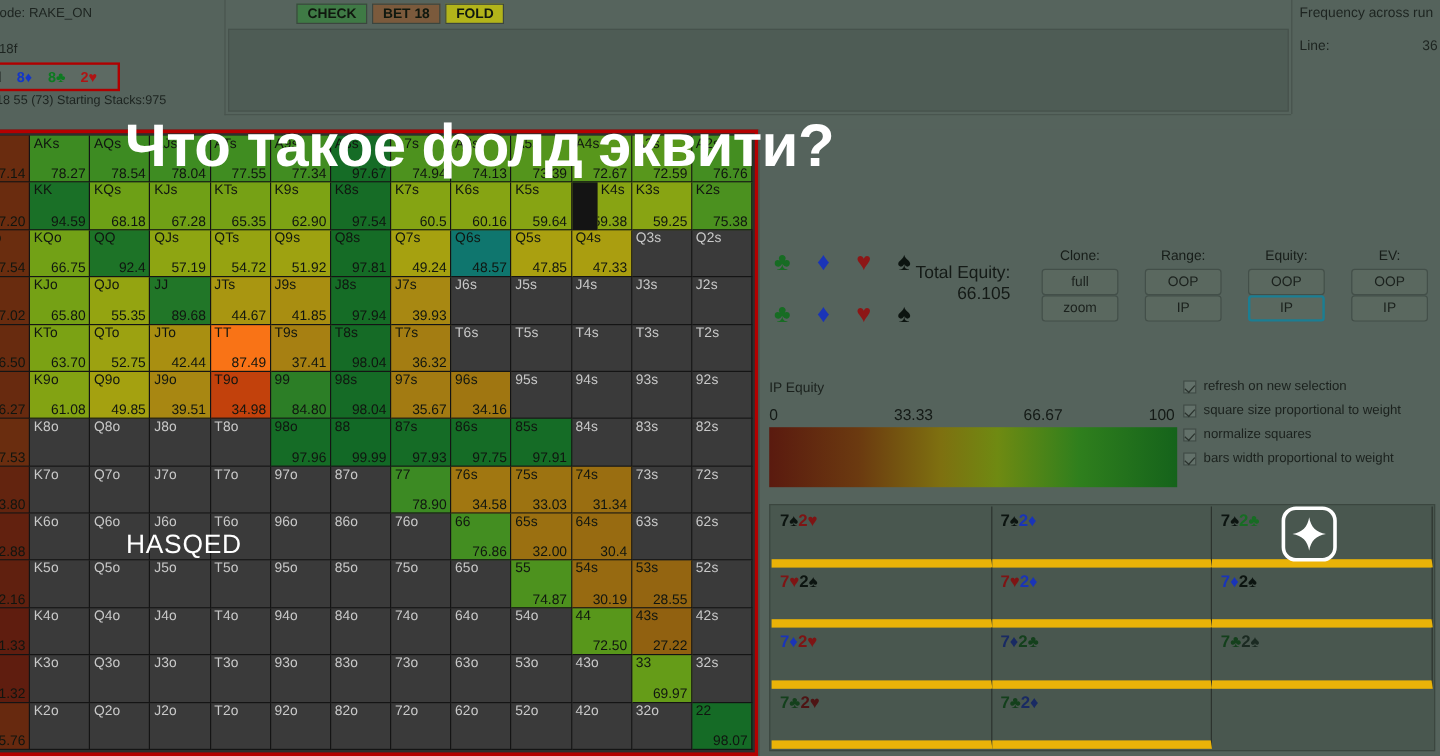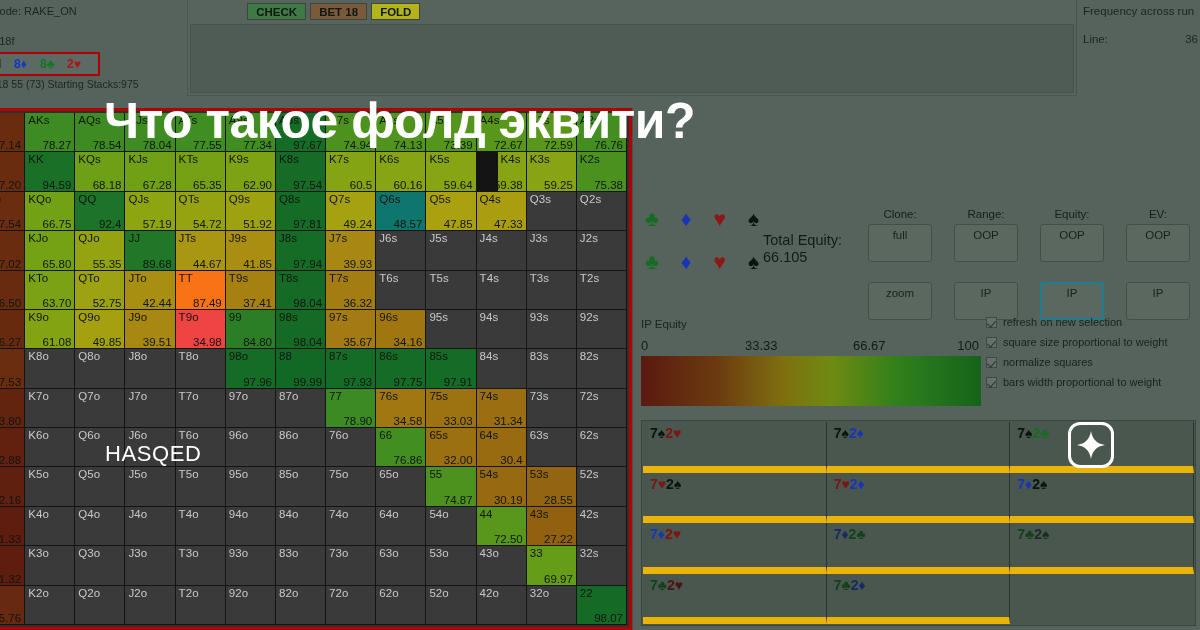--- a/index.html
+++ b/index.html
@@ -57,27 +57,27 @@
   
   .rpanel{position:absolute;left:632px;top:108px;right:0;bottom:0;background:#55635c;border-left:1px solid #46524c;}
 
   .suitrows{position:absolute;left:12px;top:100px;}
   .suitrow{display:flex;gap:22px;margin-bottom:22px;font-size:21px;line-height:21px;}
   .s-club{color:#176c23;}
   .s-diam{color:#1a34b8;}
   .s-hart{color:#8d1616;}
   .s-spad{color:#0c1410;}
 
-  .totequity{position:absolute;left:130px;top:124px;font-size:14.5px;color:#141a16;line-height:17px;}
+  .totequity{position:absolute;left:130px;top:112px;font-size:14.5px;color:#141a16;line-height:17px;text-align:right;}
 
   .ctrlcols{position:absolute;left:235px;top:100px;display:flex;gap:22px;}
   .ctrlcol{width:64px;}
   .ctrlcol .cl{font-size:11.5px;color:#171d19;text-align:center;margin-bottom:4px;white-space:nowrap;}
-  .ctrlbtn{height:38px;line-height:20px;font-size:11.5px;color:#1b211d;text-align:center;
-           background:#5a685f;border:1px solid #434f49;border-radius:3px;margin-bottom:20px;box-sizing:border-box;}
+  .ctrlbtn{height:22px;line-height:20px;font-size:11.5px;color:#1b211d;text-align:center;
+           background:#5a685f;border:1px solid #434f49;border-radius:3px;margin-bottom:0;box-sizing:border-box;}
   .ctrlbtn.sel{border:2px solid #1b7e93;line-height:18px;}
 
   
   .eqblock{position:absolute;left:8px;top:210px;width:340px;}
   .eqlabel{font-size:11.5px;color:#1b211d;margin-bottom:8px;}
   .eqticks{position:relative;height:16px;font-size:13px;color:#141a16;}
   .eqticks span{position:absolute;top:0;}
   .eqbar{margin-top:2px;height:50px;
          background:linear-gradient(to right,#5a1a0f 0%,#6b3a10 22%,#7e7010 42%,#6f8a12 56%,#2f7f1d 76%,#15631b 100%);}
 
@@ -395,21 +395,21 @@
           <span class="val">61.08</span>
         </div>
         <div class="cell on" style="background: rgb(164, 161, 16);">
           <span class="hand">Q9o</span>
           <span class="val">49.85</span>
         </div>
         <div class="cell on" style="background: rgb(168, 135, 18);">
           <span class="hand">J9o</span>
           <span class="val">39.51</span>
         </div>
-        <div class="cell on" style="background: #ef4444;">
+        <div class="cell on" style="background: #c2410c;">
           <span class="hand">T9o</span>
           <span class="val">34.98</span>
         </div>
         <div class="cell on" style="background: rgb(44, 126, 38);">
           <span class="hand">99</span>
           <span class="val">84.80</span>
         </div>
         <div class="cell on" style="background: rgb(21, 107, 38);">
           <span class="hand">98s</span>
           <span class="val">98.04</span>

